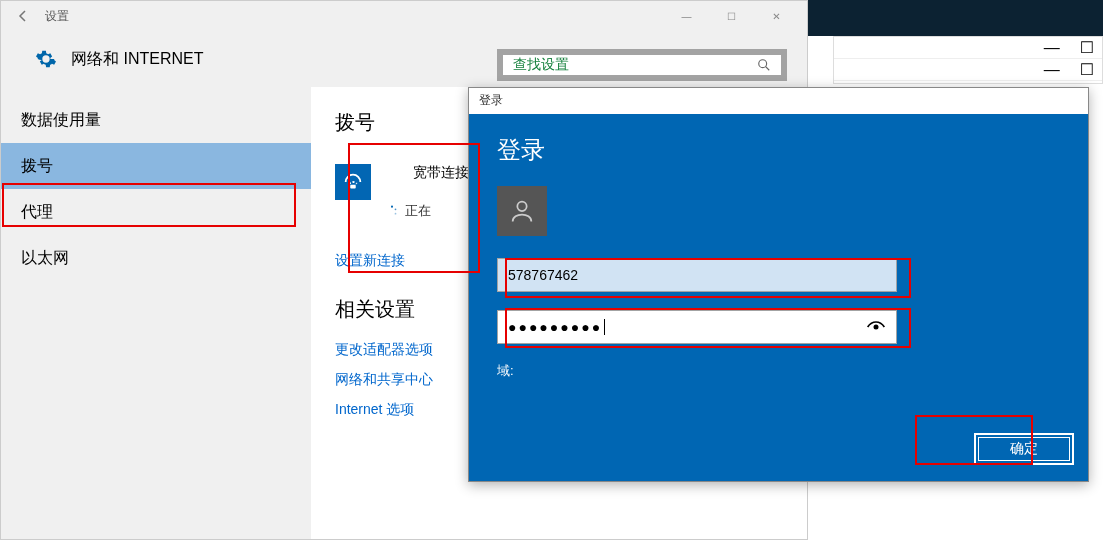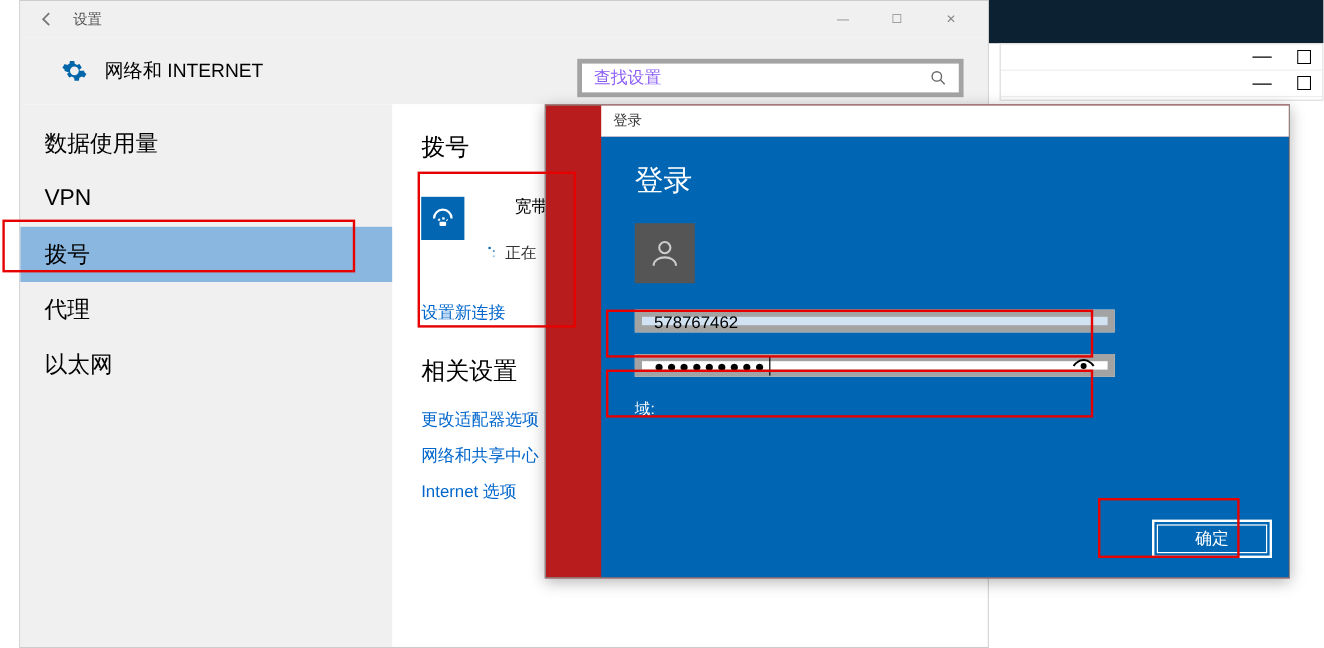--- a/index.html
+++ b/index.html
@@ -1,34 +1,34 @@
 <!DOCTYPE html>
 <html><head>
 <meta charset="utf-8">
 <style>
 * { margin: 0; padding: 0; box-sizing: border-box; font-family: "Microsoft YaHei", "Segoe UI", sans-serif; }
 body { width: 1103px; height: 540px; background: #fff; position: relative; overflow: hidden; }
 
 
-.settings-window { position: absolute; left: 16px; top: 0; width: 808px; height: 540px; background: #fff; border: 1px solid #ccc; }
+.settings-window { position: absolute; left: 0; top: 0; width: 808px; height: 540px; background: #fff; border: 1px solid #ccc; }
 .titlebar { height: 30px; background: #f0f0f0; display: flex; align-items: center; padding: 0 8px; color: #555; font-size: 12px; }
 .titlebar .back { width: 28px; height: 22px; display: flex; align-items: center; justify-content: center; color: #888; }
 .titlebar .title { margin-left: 8px; flex: 1; }
 .titlebar .winbtns { display: flex; }
 .titlebar .winbtn { width: 45px; height: 30px; display: flex; align-items: center; justify-content: center; color: #888; font-size: 10px; }
 
 .header-row { height: 56px; display: flex; align-items: center; padding: 0 34px; background: #f0f0f0; }
 .gear-icon { width: 22px; height: 22px; margin-right: 14px; color: #0066aa; display: flex; align-items: center; justify-content: center; }
 .header-title { font-size: 16px; font-weight: 400; color: #000; }
-.search-box { position: absolute; right: 20px; top: 48px; width: 322px; height: 32px; border: 4px solid #a3a3a3; background: #fff; display: flex; align-items: center; padding: 0 10px; font-size: 14px; color: #8b5cf6; }
+.search-box { position: absolute; right: 20px; top: 48px; width: 290px; height: 32px; border: 6px solid #a3a3a3; background: #fff; display: flex; align-items: center; padding: 0 10px; font-size: 14px; color: #15803d; }
 .search-box .mag { margin-left: auto; color: #666; }
 
 .content { display: flex; height: calc(100% - 86px); }
 .sidebar { width: 310px; background: #f0f0f0; padding-top: 10px; }
-.sidebar-item { height: 46px; display: flex; align-items: center; padding: 0 20px; font-size: 19px; color: #000; }
+.sidebar-item { height: 46px; display: flex; align-items: center; padding: 0 20px; font-size: 16px; color: #000; }
 .sidebar-item.selected { background: #8ab7e0; }
 
 .main { flex: 1; background: #fff; padding: 22px 24px; }
 .main h2 { font-size: 20px; font-weight: 400; margin-bottom: 20px; }
 .conn-item { display: flex; align-items: flex-start; padding: 8px 0 20px; }
 .conn-icon { width: 36px; height: 36px; background: #0266b3; display: flex; align-items: center; justify-content: center; margin-right: 14px; flex-shrink: 0; }
 .conn-text { font-size: 14px; margin-left: 28px; }
 .conn-status { font-size: 13px; color: #333; margin-top: 20px; padding-left: 20px; position: relative; }
 .spinner-dots { position: absolute; left: 0; top: 2px; width: 14px; height: 14px; }
 .link { color: #0066cc; font-size: 14px; margin: 12px 0; display: block; }
@@ -36,26 +36,26 @@
 
 
 .hl { position: absolute; border: 2px solid #e60000; pointer-events: none; }
 
 
 .bg-dark { position: absolute; right: 0; top: 0; width: 300px; height: 36px; background: #0c2232; }
 .bg-wincontrols { position: absolute; right: 0; top: 36px; width: 270px; height: 48px; background: #fff; border: 1px solid #ddd; }
 .bg-wincontrols .row { height: 22px; border-bottom: 1px solid #eee; display: flex; justify-content: flex-end; align-items: center; padding-right: 8px; gap: 20px; }
 
 
-.login-dialog { position: absolute; left: 454px; top: 87px; width: 621px; height: 395px; background: #b91c1c; border: 1px solid #888; box-shadow: 0 3px 12px rgba(0,0,0,0.3); padding-left: 46px; }
+.login-dialog { position: absolute; left: 468px; top: 87px; width: 621px; height: 395px; background: #f97316; border: 1px solid #888; box-shadow: 0 3px 12px rgba(0,0,0,0.3); }
 .login-title { height: 26px; padding: 4px 10px; font-size: 12px; background: #fff; color: #333; }
 .login-body { background: #0066b3; height: calc(100% - 26px); padding: 20px 28px; position: relative; color: #fff; }
 .login-heading { font-size: 24px; font-weight: 300; margin-bottom: 20px; }
 .avatar-box { width: 50px; height: 50px; background: #555; display: flex; align-items: center; justify-content: center; margin-bottom: 22px; }
-.input-row { width: 400px; height: 19px; background: #fff; border: 6px solid #a3a3a3; margin-bottom: 18px; display: flex; align-items: center; padding: 0 10px; color: #000; font-size: 14px; }
+.input-row { width: 400px; height: 34px; background: #fff; border: 1px solid #a3a3a3; margin-bottom: 18px; display: flex; align-items: center; padding: 0 10px; color: #000; font-size: 14px; }
 .input-row.username { background: #d1e3f3; }
 .input-row .eye { margin-left: auto; color: #000; }
 .domain-label { font-size: 13px; margin-top: 0; }
 .dlg-buttons { position: absolute; right: 14px; bottom: 16px; display: flex; gap: 16px; align-items: flex-end; }
 .dlg-btn { min-width: 100px; height: 32px; background: #0066b3; border: 2px solid #fff; color: #fff; font-size: 14px; display: flex; align-items: center; justify-content: center; }
 .dlg-btn.primary { outline: 1px solid #fff; outline-offset: -5px; }
 
 svg { display: block; }
 </style>
 </head>
@@ -104,23 +104,20 @@
           <circle cx="6.5" cy="6.5" r="4.5" stroke="#666" stroke-width="1.3" fill="none"></circle>
           <line x1="10" y1="10" x2="14" y2="14" stroke="#666" stroke-width="1.3"></line>
         </svg>
     </span>
   </div>
 
   <div class="content">
     <div class="sidebar">
       <div class="sidebar-item">
           <span>数据使用量</span>
-        </div>
-      <div class="sidebar-item">
-          <span>VPN</span>
         </div>
       <div class="sidebar-item selected">
           <span>拨号</span>
         </div>
       <div class="sidebar-item">
           <span>代理</span>
         </div>
       <div class="sidebar-item">
           <span>以太网</span>
         </div>

